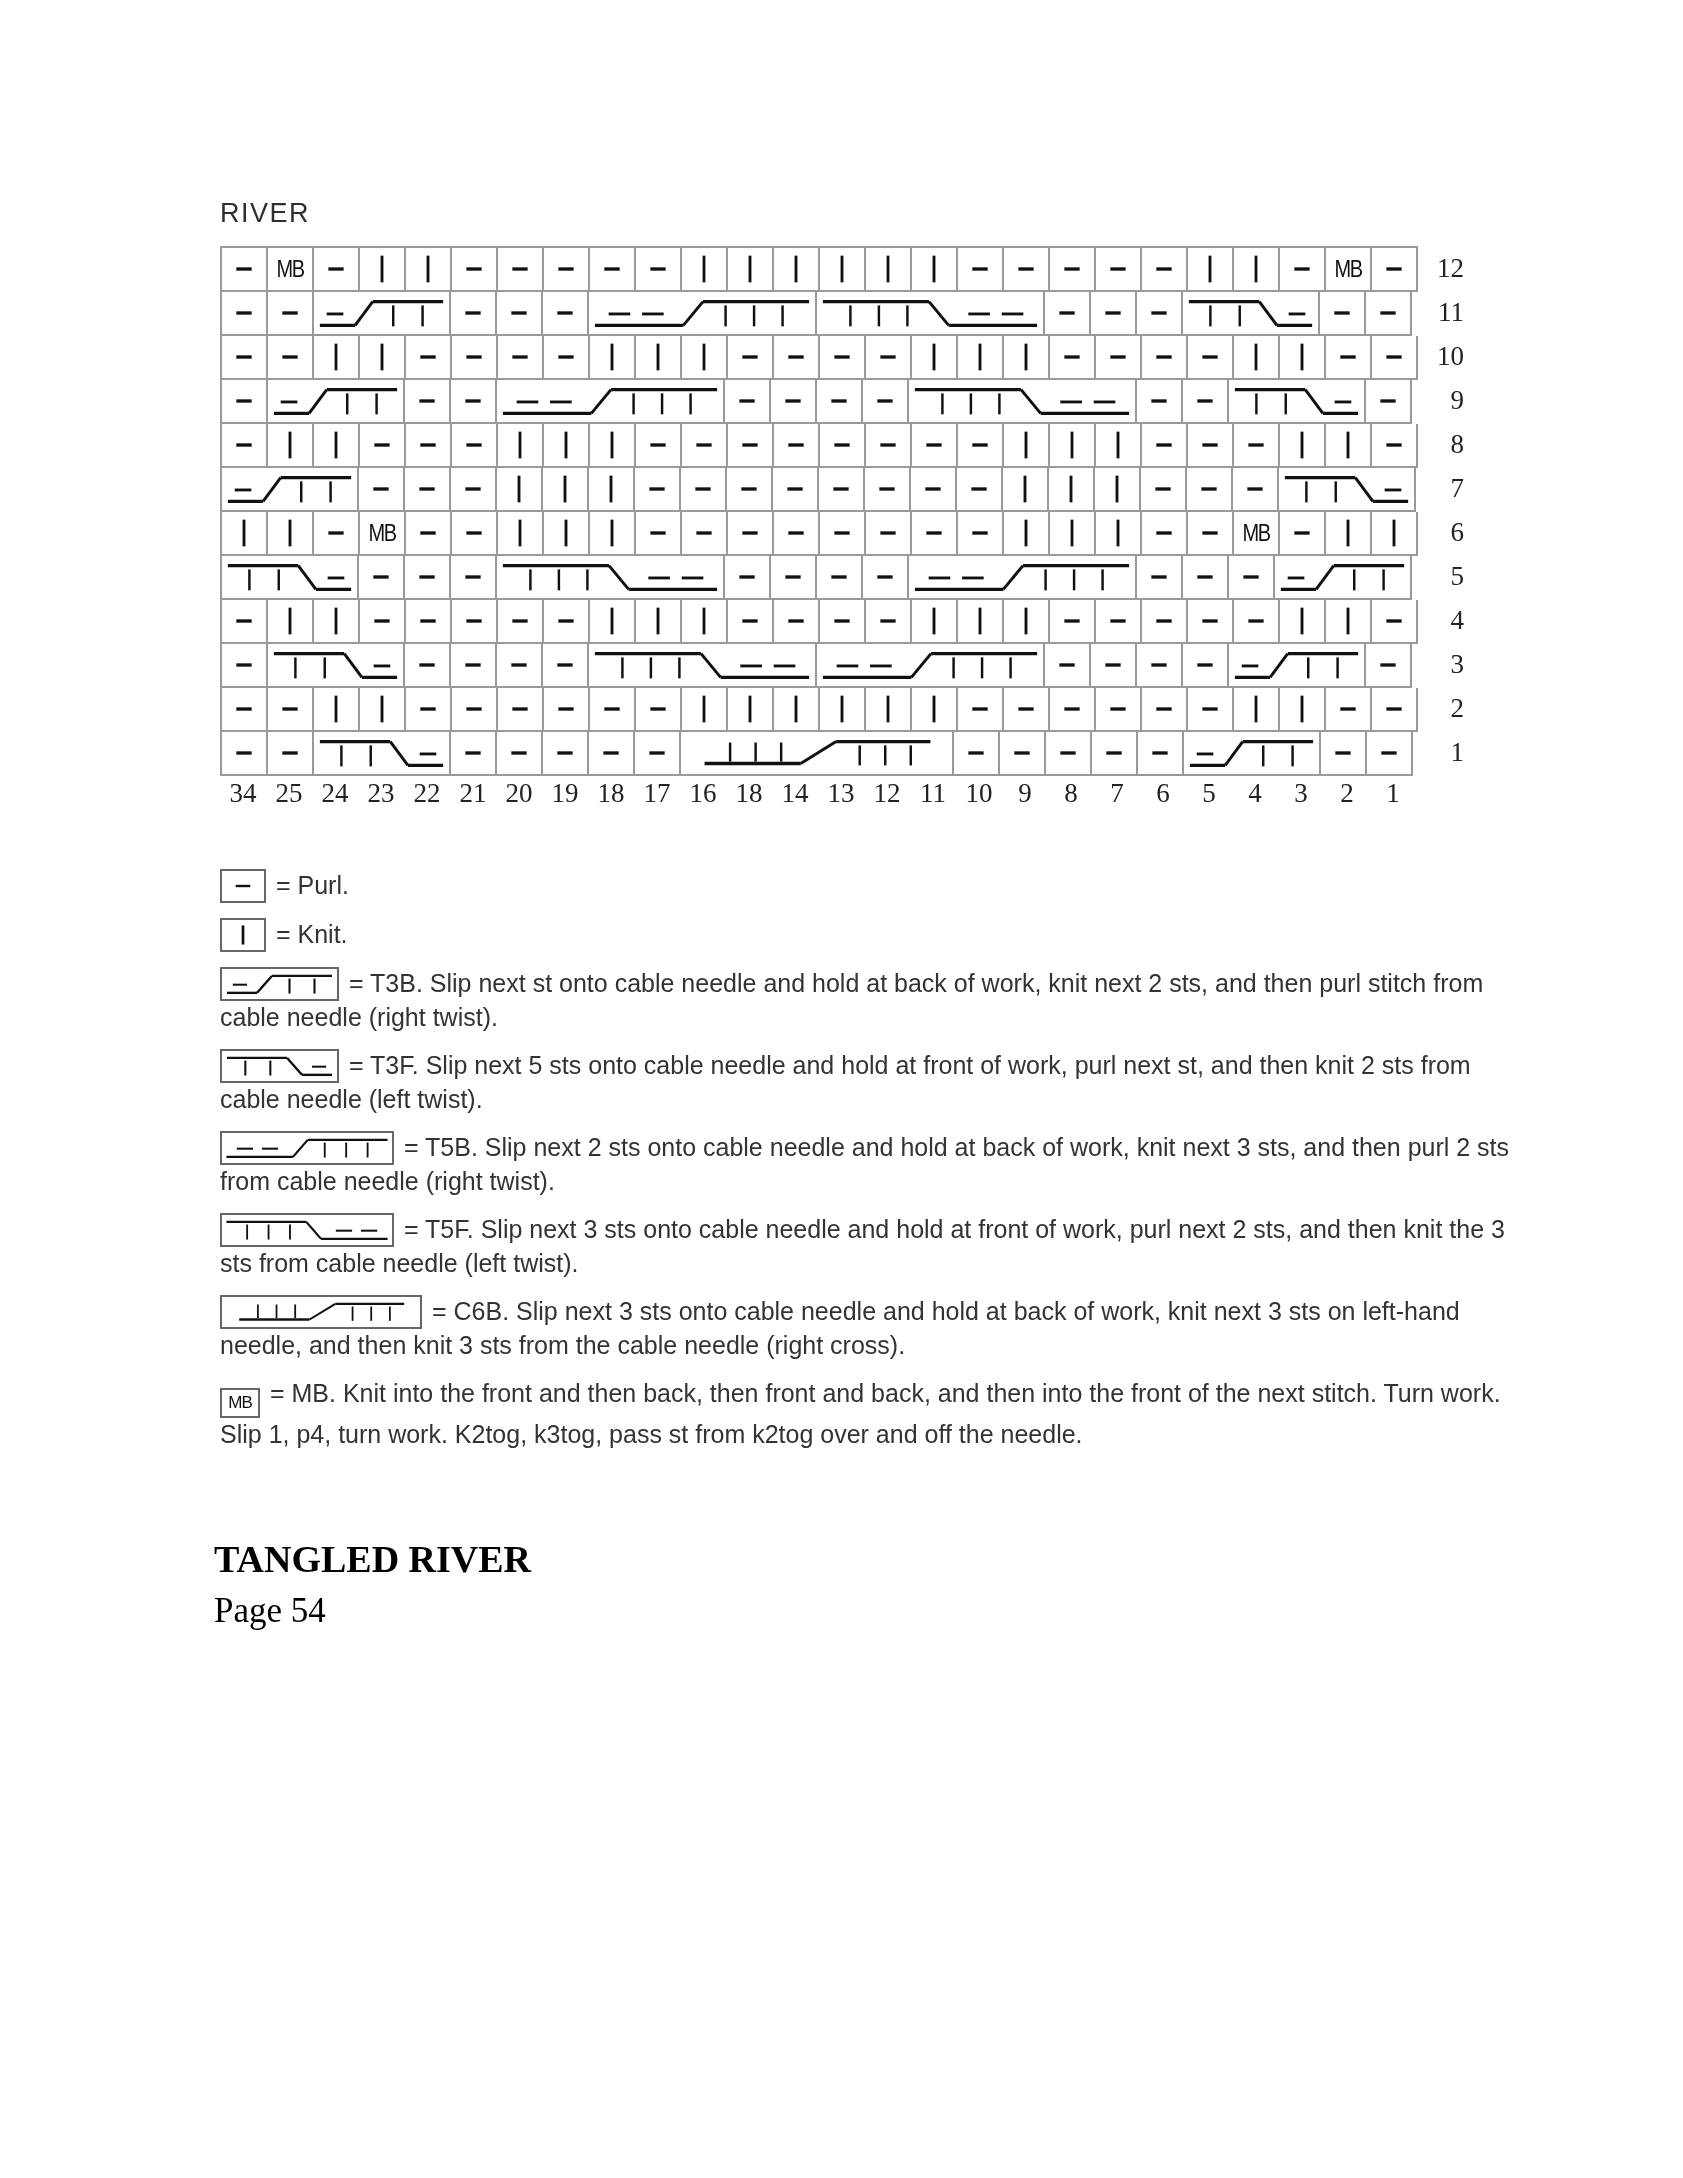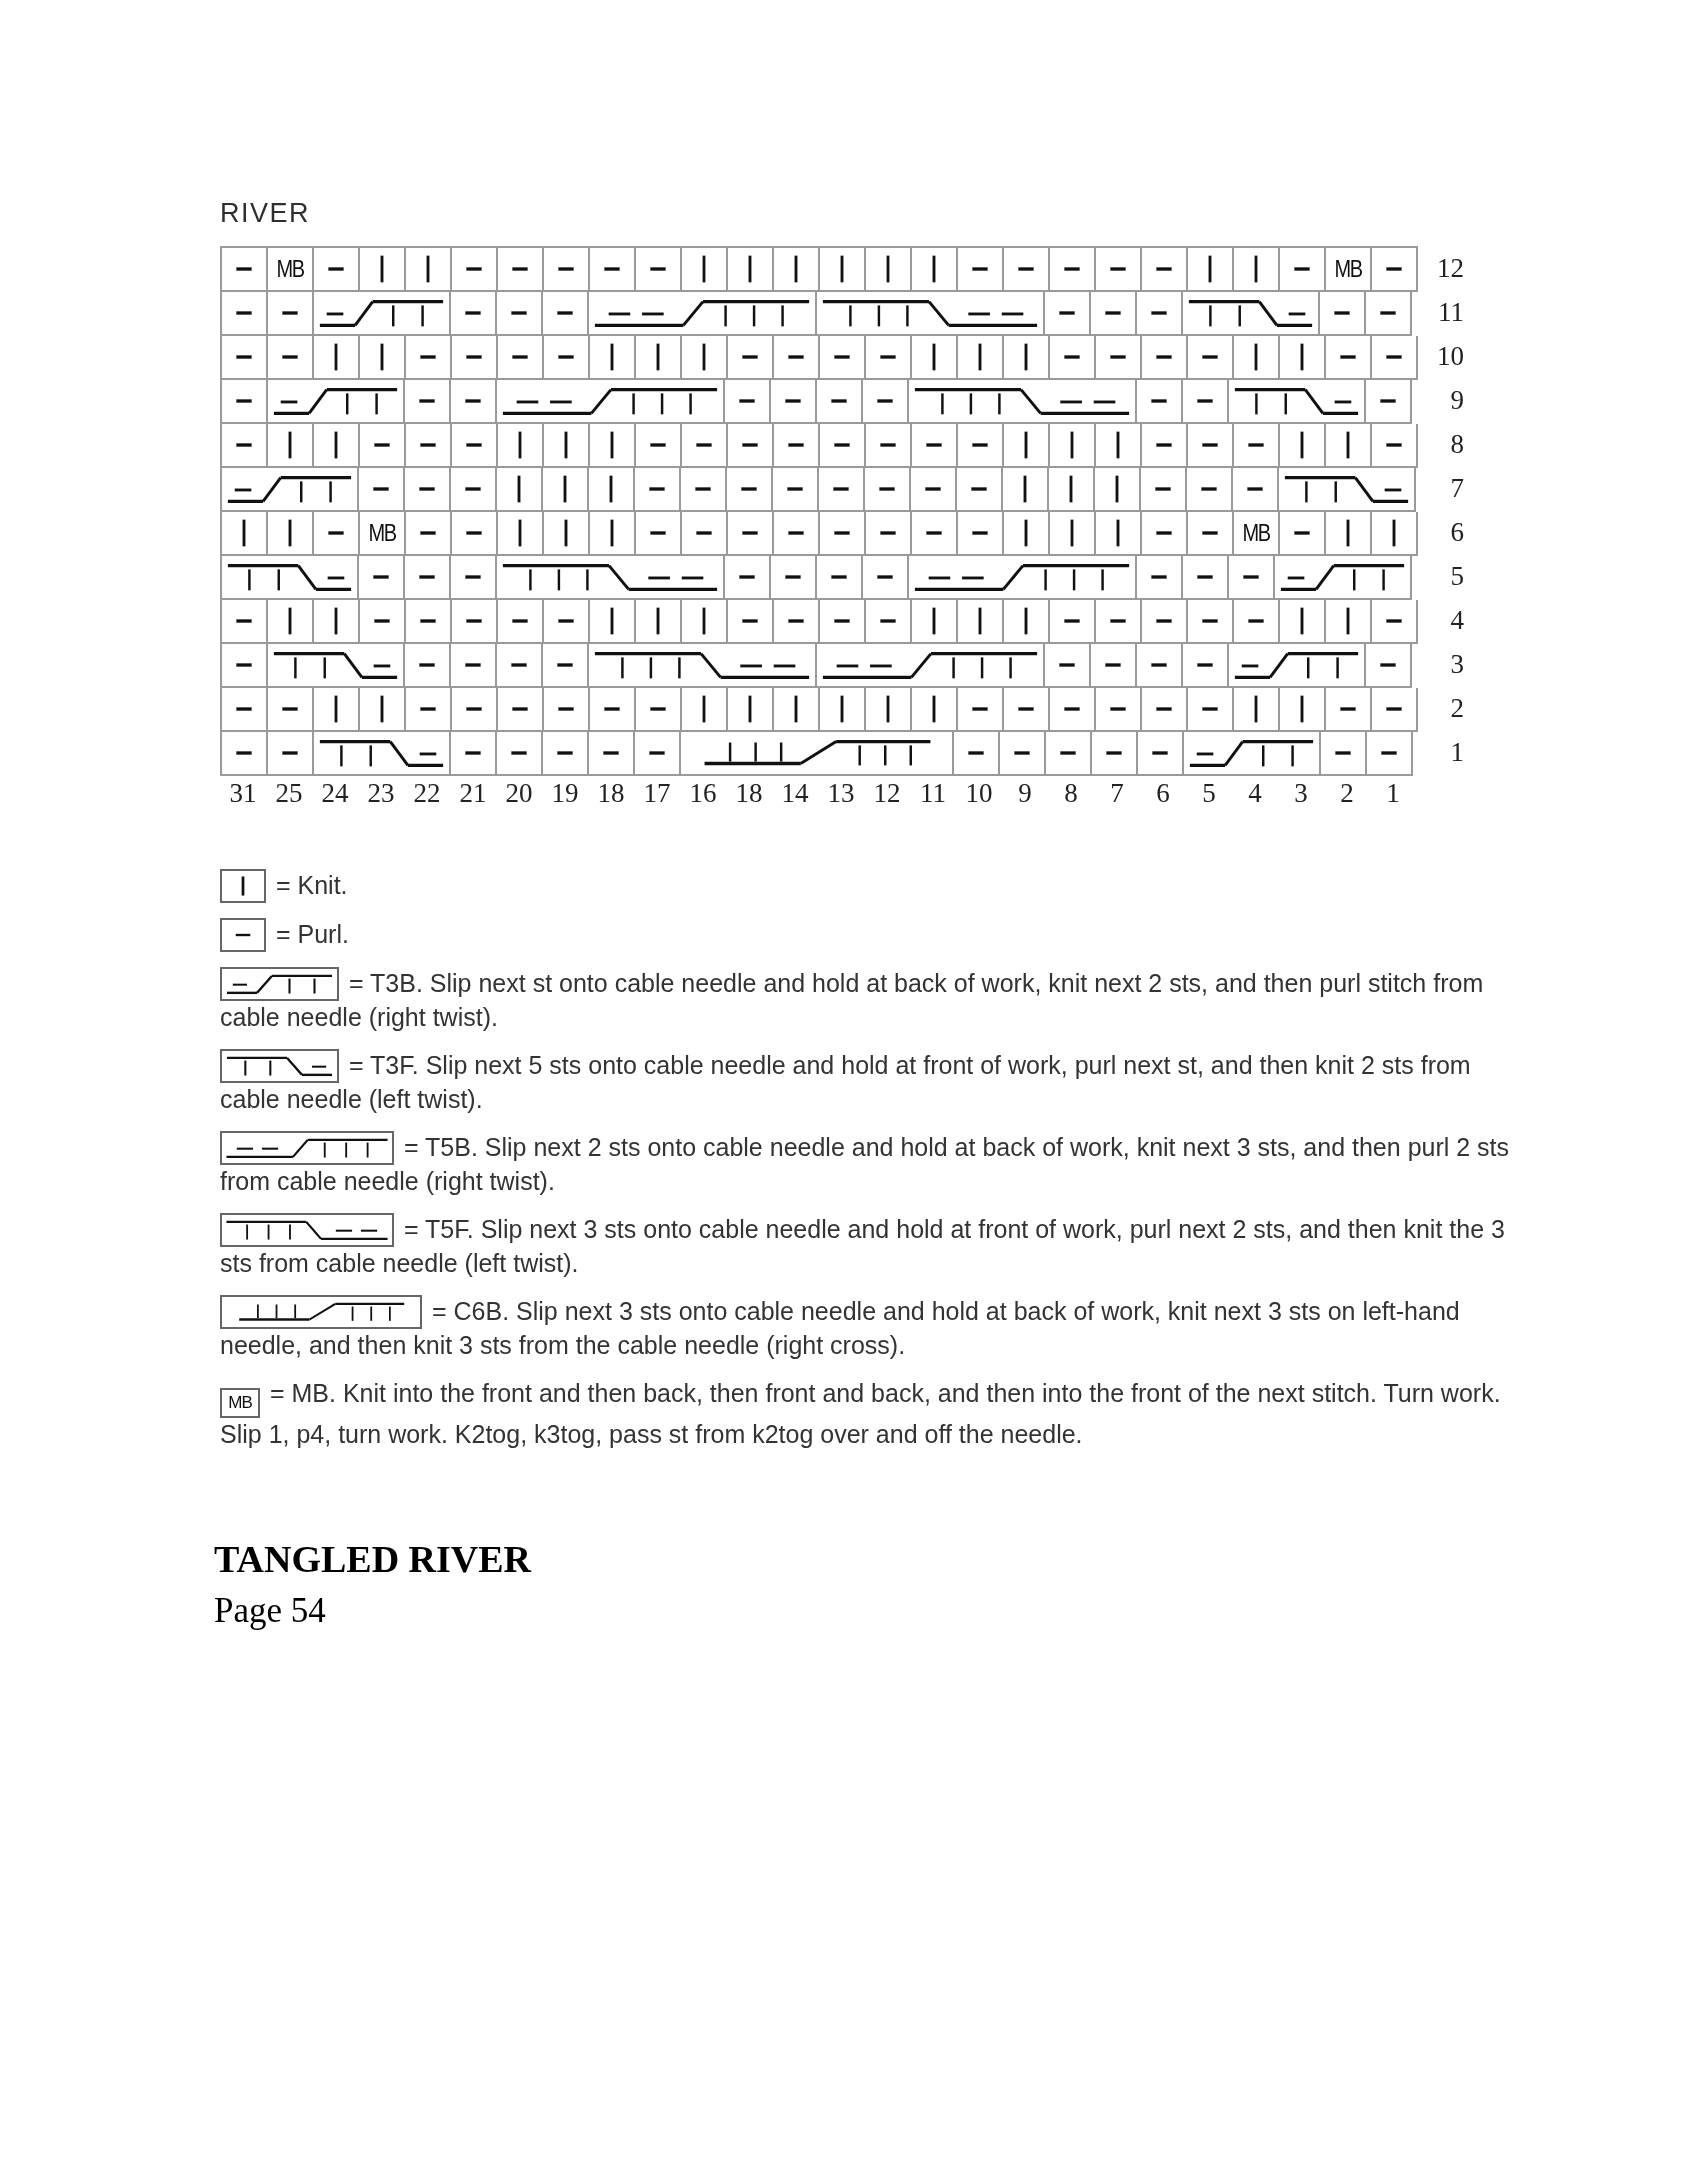--- a/index.html
+++ b/index.html
@@ -1446,21 +1446,21 @@
     <div class="row-num">8</div>
     <div class="row-num">7</div>
     <div class="row-num">6</div>
     <div class="row-num">5</div>
     <div class="row-num">4</div>
     <div class="row-num">3</div>
     <div class="row-num">2</div>
     <div class="row-num">1</div>
   </div>
 <div id="col-numbers">
-    <div class="col-num">31</div>
+    <div class="col-num">34</div>
     <div class="col-num">25</div>
     <div class="col-num">24</div>
     <div class="col-num">23</div>
     <div class="col-num">22</div>
     <div class="col-num">21</div>
     <div class="col-num">20</div>
     <div class="col-num">19</div>
     <div class="col-num">18</div>
     <div class="col-num">17</div>
     <div class="col-num">16</div>
@@ -1477,25 +1477,25 @@
     <div class="col-num">5</div>
     <div class="col-num">4</div>
     <div class="col-num">3</div>
     <div class="col-num">2</div>
     <div class="col-num">1</div>
   </div>
 
 <div id="key-block">
   <div id="key-entries">
       <div class="key-entry"><span class="key-box" style="width: 42px;"><svg width="42" height="30" viewBox="0 0 46 44" preserveAspectRatio="none">
+            <line x1="15" y1="22" x2="31" y2="22" stroke="#111111" stroke-width="3.5"></line>
+          </svg></span><span class="key-text">= Purl.</span></div>
+      <div class="key-entry"><span class="key-box" style="width: 42px;"><svg width="42" height="30" viewBox="0 0 46 44" preserveAspectRatio="none">
             <line x1="23" y1="8" x2="23" y2="36" stroke="#111111" stroke-width="3"></line>
           </svg></span><span class="key-text">= Knit.</span></div>
-      <div class="key-entry"><span class="key-box" style="width: 42px;"><svg width="42" height="30" viewBox="0 0 46 44" preserveAspectRatio="none">
-            <line x1="15" y1="22" x2="31" y2="22" stroke="#111111" stroke-width="3.5"></line>
-          </svg></span><span class="key-text">= Purl.</span></div>
       <div class="key-entry"><span class="key-box" style="width: 115px;"><svg width="115" height="30" viewBox="0 0 138 44" preserveAspectRatio="none">
             <line x1="6" y1="35" x2="42" y2="35" stroke="#111111" stroke-width="3.5"></line>
             <line x1="42" y1="35" x2="60" y2="10" stroke="#111111" stroke-width="3"></line>
             <line x1="60" y1="10" x2="132" y2="10" stroke="#111111" stroke-width="3.5"></line>
             <line x1="81" y1="14" x2="81" y2="36" stroke="#111111" stroke-width="2.5"></line>
             <line x1="111" y1="14" x2="111" y2="36" stroke="#111111" stroke-width="2.5"></line>
             <line x1="13" y1="23" x2="30" y2="23" stroke="#111111" stroke-width="3"></line>
           </svg></span><span class="key-text">= T3B. Slip next st onto cable needle and hold at back of work, knit next 2 sts, and then purl stitch from cable needle (right twist).</span></div>
       <div class="key-entry"><span class="key-box" style="width: 115px;"><svg width="115" height="30" viewBox="0 0 138 44" preserveAspectRatio="none">
             <line x1="6" y1="10" x2="78" y2="10" stroke="#111111" stroke-width="3.5"></line>

